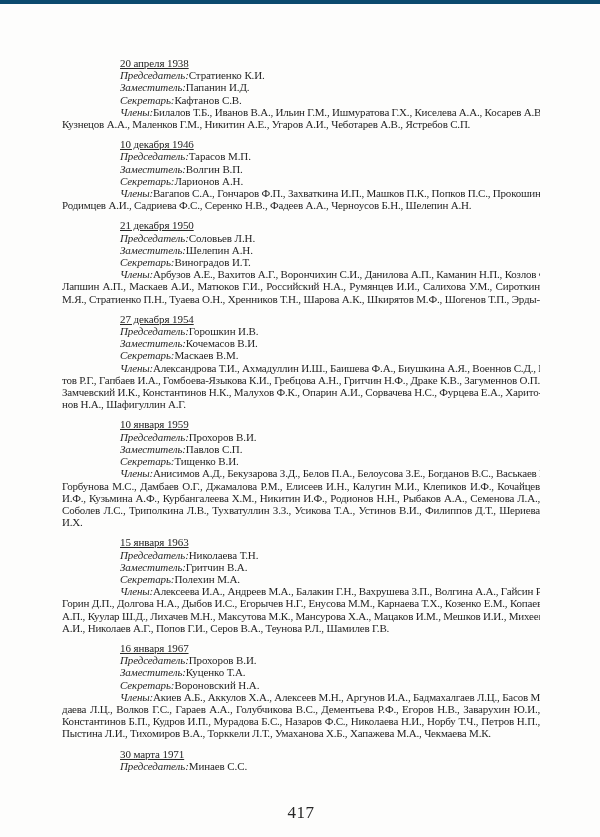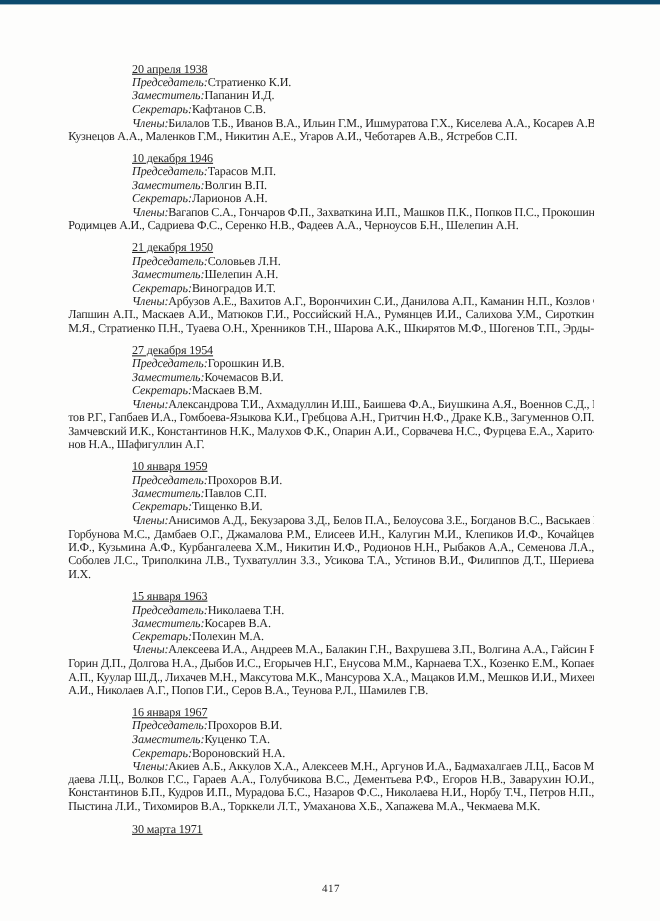--- a/index.html
+++ b/index.html
@@ -29,21 +29,21 @@
     text-align:justify;
     text-align-last:justify;
     white-space:nowrap;
     overflow:hidden;
     letter-spacing:-0.2px;
   }
   .mline.first{padding-left:58px;}
   .mline.last{text-align-last:left;}
   .footer{
     position:absolute;left:62px;top:799px;width:478px;
-    text-align:center;font-size:10px;letter-spacing:0.5px;
+    text-align:center;font-size:17px;letter-spacing:0.5px;
   }
 </style>
 </head>
 <body>
 
 <div class="page">
   <div class="textblock">
       <div class="section">
         <div class="date-line"><span class="date">20 апреля 1938</span></div>
         <div class="leader-line"><span class="lbl">Председатель:</span><span class="nm">Стратиенко К.И.</span></div>
@@ -86,35 +86,36 @@
         <div class="leader-line"><span class="lbl">Секретарь:</span><span class="nm">Тищенко В.И.</span></div>
         <div class="mline first"><span class="lbl">Члены:</span><span class="mtext">Анисимов А.Д., Бекузарова З.Д., Белов П.А., Белоусова З.Е., Богданов В.С., Васькаев И.М.,</span></div>
         <div class="mline">Горбунова М.С., Дамбаев О.Г., Джамалова Р.М., Елисеев И.Н., Калугин М.И., Клепиков И.Ф., Кочайцев</div>
         <div class="mline">И.Ф., Кузьмина А.Ф., Курбангалеева Х.М., Никитин И.Ф., Родионов Н.Н., Рыбаков А.А., Семенова Л.А.,</div>
         <div class="mline">Соболев Л.С., Триполкина Л.В., Тухватуллин З.З., Усикова Т.А., Устинов В.И., Филиппов Д.Т., Шериева</div>
         <div class="mline last">И.Х.</div>
       </div>
       <div class="section">
         <div class="date-line"><span class="date">15 января 1963</span></div>
         <div class="leader-line"><span class="lbl">Председатель:</span><span class="nm">Николаева Т.Н.</span></div>
-        <div class="leader-line"><span class="lbl">Заместитель:</span><span class="nm">Косарев В.А.</span></div>
+        <div class="leader-line"><span class="lbl">Заместитель:</span><span class="nm">Гритчин В.А.</span></div>
         <div class="leader-line"><span class="lbl">Секретарь:</span><span class="nm">Полехин М.А.</span></div>
         <div class="mline first"><span class="lbl">Члены:</span><span class="mtext">Алексеева И.А., Андреев М.А., Балакин Г.Н., Вахрушева З.П., Волгина А.А., Гайсин Р.М.,</span></div>
         <div class="mline">Горин Д.П., Долгова Н.А., Дыбов И.С., Егорычев Н.Г., Енусова М.М., Карнаева Т.Х., Козенко Е.М., Копаев</div>
         <div class="mline">А.П., Куулар Ш.Д., Лихачев М.Н., Максутова М.К., Мансурова Х.А., Мацаков И.М., Мешков И.И., Михеев</div>
         <div class="mline last">А.И., Николаев А.Г., Попов Г.И., Серов В.А., Теунова Р.Л., Шамилев Г.В.</div>
       </div>
       <div class="section">
         <div class="date-line"><span class="date">16 января 1967</span></div>
         <div class="leader-line"><span class="lbl">Председатель:</span><span class="nm">Прохоров В.И.</span></div>
         <div class="leader-line"><span class="lbl">Заместитель:</span><span class="nm">Куценко Т.А.</span></div>
         <div class="leader-line"><span class="lbl">Секретарь:</span><span class="nm">Вороновский Н.А.</span></div>
         <div class="mline first"><span class="lbl">Члены:</span><span class="mtext">Акиев А.Б., Аккулов Х.А., Алексеев М.Н., Аргунов И.А., Бадмахалгаев Л.Ц., Басов М.С., Бу-</span></div>
         <div class="mline">даева Л.Ц., Волков Г.С., Гараев А.А., Голубчикова В.С., Дементьева Р.Ф., Егоров Н.В., Заварухин Ю.И.,</div>
         <div class="mline">Константинов Б.П., Кудров И.П., Мурадова Б.С., Назаров Ф.С., Николаева Н.И., Норбу Т.Ч., Петров Н.П.,</div>
         <div class="mline last">Пыстина Л.И., Тихомиров В.А., Торккели Л.Т., Умаханова Х.Б., Хапажева М.А., Чекмаева М.К.</div>
       </div>
       <div class="section">
         <div class="date-line"><span class="date">30 марта 1971</span></div>
+        <div class="leader-line"><span class="lbl">Председатель:</span><span class="nm">Минаев С.С.</span></div>
       </div>
     </div>
   <div class="footer">417</div>
 </div>
 
 </body></html>

